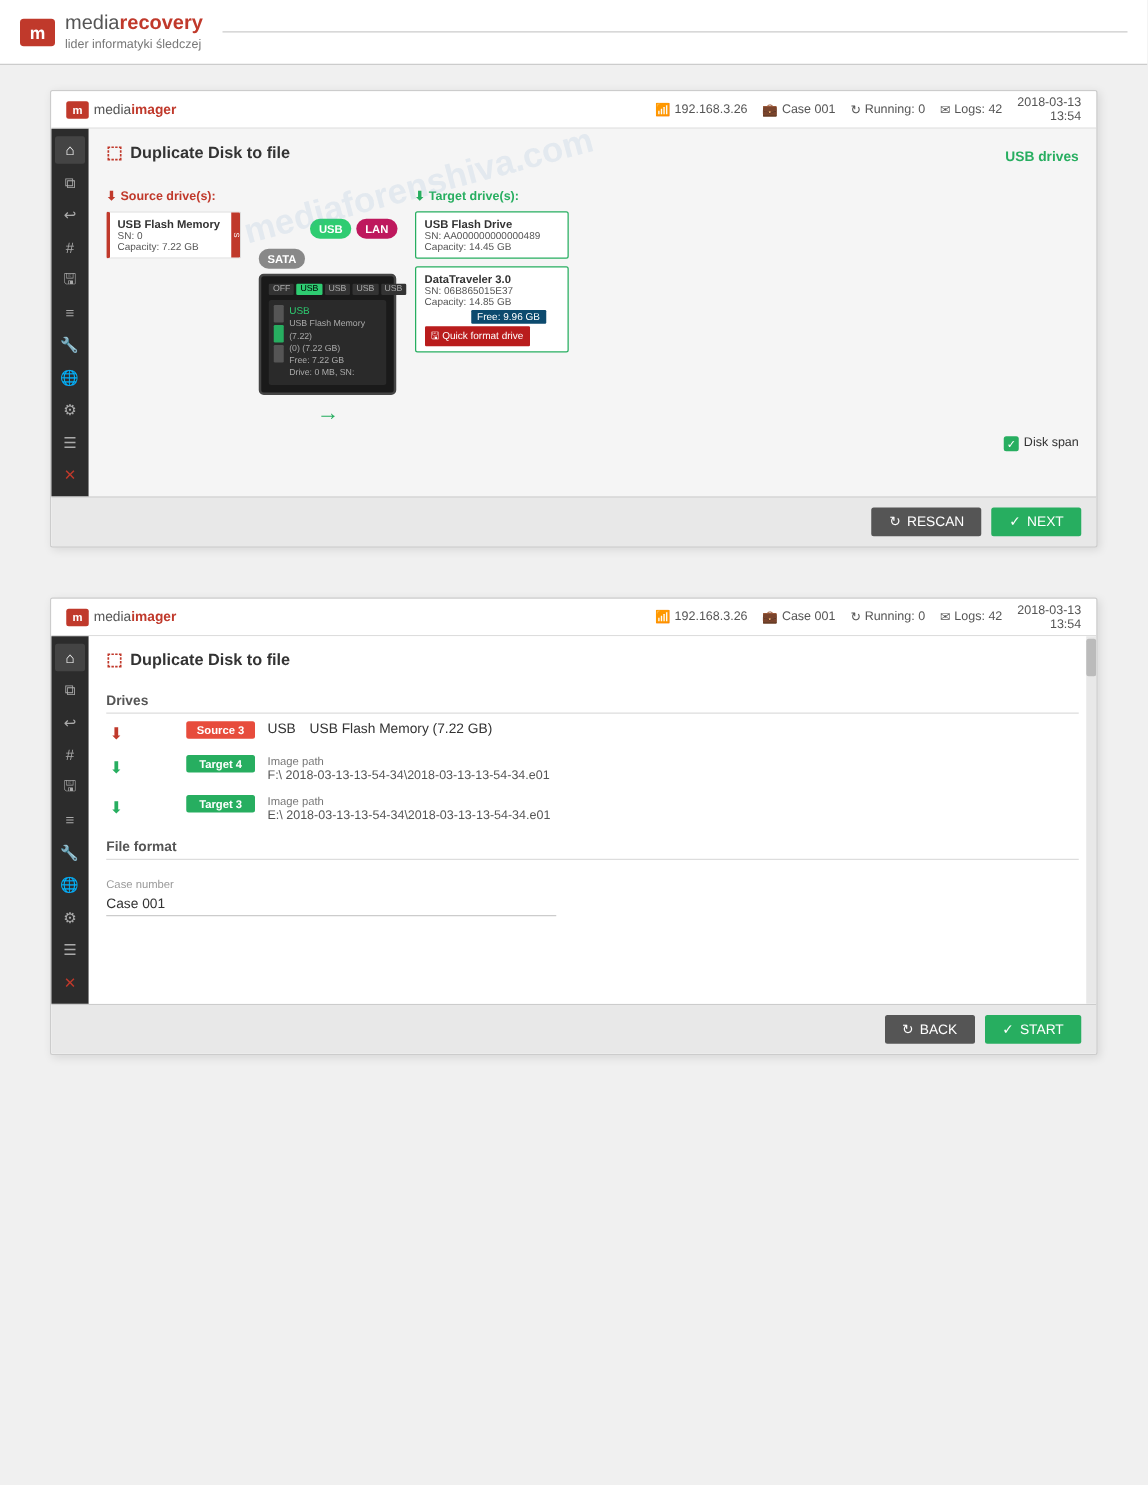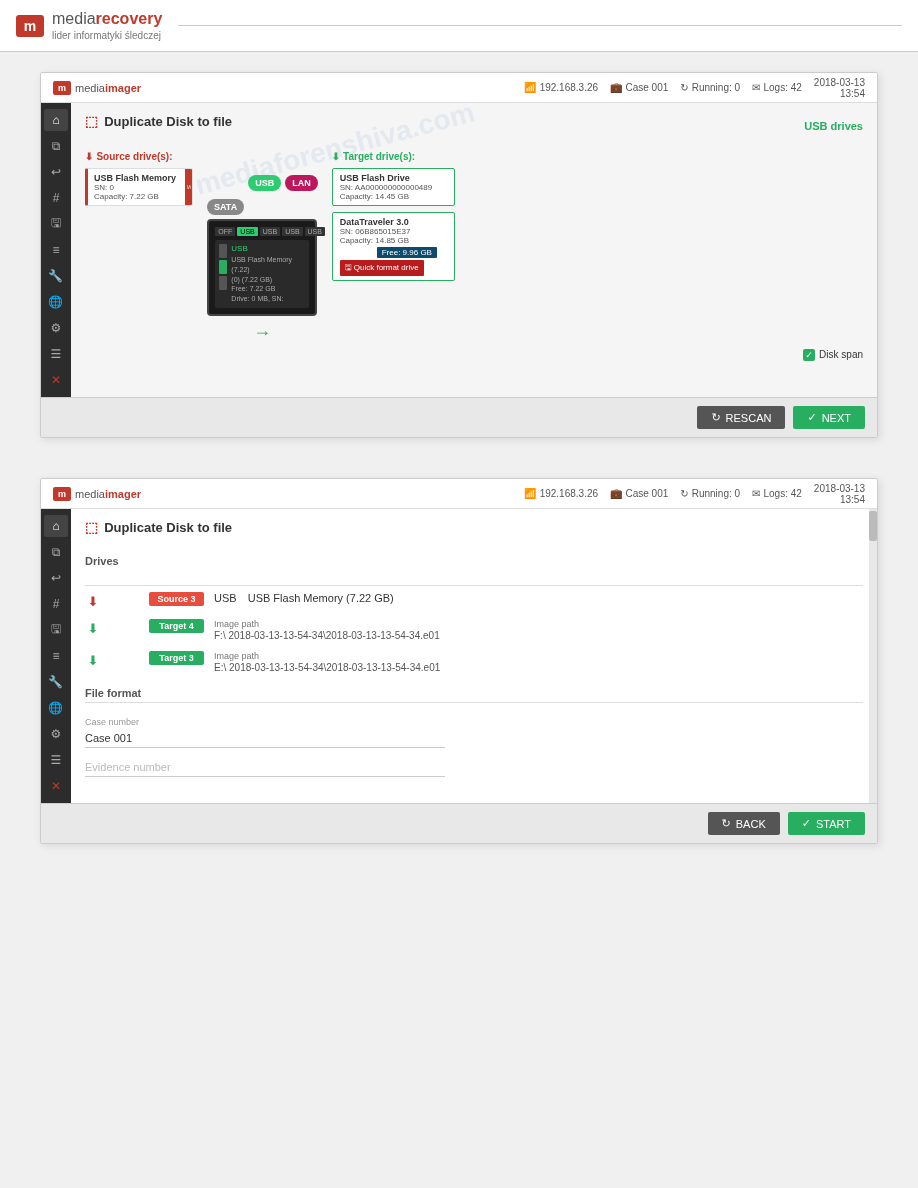--- a/index.html
+++ b/index.html
@@ -338,21 +338,21 @@
     
     .drives-table {
       margin-bottom: 14px;
     }
     .drives-table-header {
       font-size: 11px;
       color: #555;
       font-weight: 600;
       margin-bottom: 6px;
       border-bottom: 1px solid #ddd;
-      padding-bottom: 18px;
+      padding-bottom: 3px;
     }
     .drive-row {
       display: flex;
       align-items: flex-start;
       gap: 10px;
       margin-bottom: 10px;
     }
     .drive-row-icon {
       color: #c0392b;
       font-size: 13px;
@@ -861,23 +861,20 @@
 
         <div class="file-format-section">
           <div class="section-title">File format</div>
         </div>
 
         <div class="form-group">
           <div class="form-label">Case number</div>
           <input type="text" class="form-input" value="Case 001" style="max-width: 360px;">
         </div>
 
-        <div class="form-group">
-          <input type="text" class="form-input" placeholder="Evidence number" style="max-width: 360px;">
-        </div>
 
       </div>
     </div>
 
     <div class="panel-footer">
       <button class="btn-back">
         <span>↻</span>
         <span>BACK</span>
       </button>
       <button class="btn-start">

